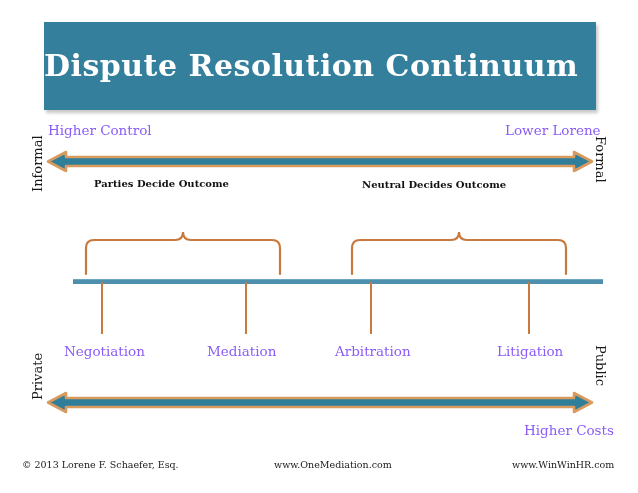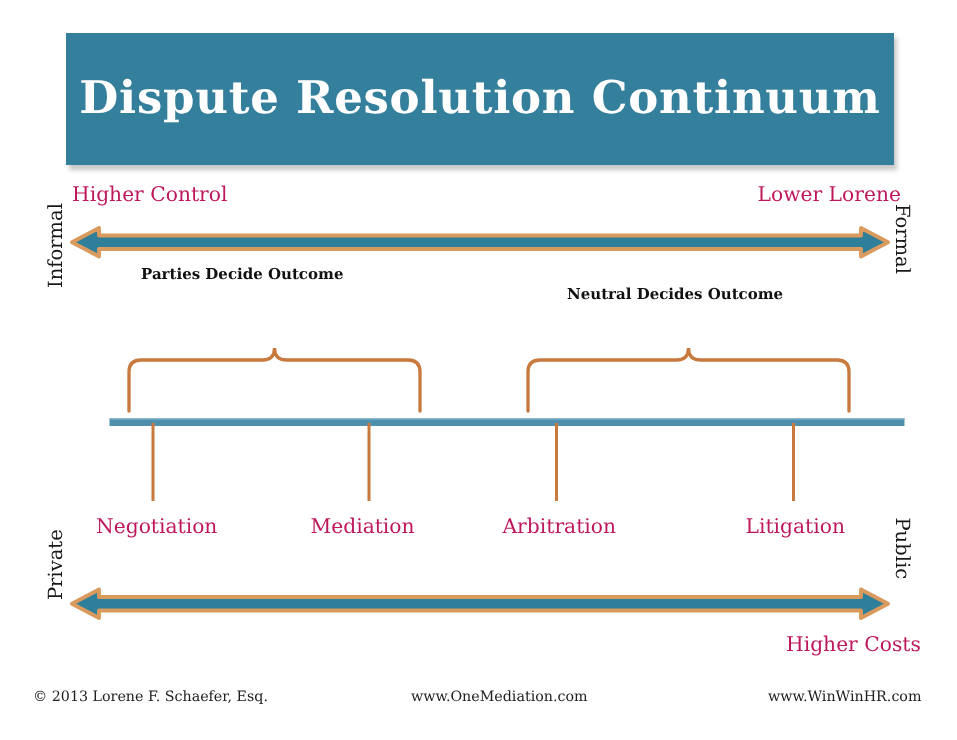--- a/index.html
+++ b/index.html
@@ -27,35 +27,34 @@
     height: 88px;
     background: #337f9c;
     box-shadow: 2px 3px 3px rgba(0,0,0,0.22);
   }
   #title-text {
     position: absolute;
     left: 0;
     right: 0;
     top: 50%;
     transform: translateY(-50%);
-    text-align: center;
     color: #ffffff;
     font-family: "DejaVu Serif", serif;
     font-weight: bold;
     font-size: 30px;
     letter-spacing: 0.5px;
     line-height: 1;
   }
 
   
   .plain-label {
     position: absolute;
     font-family: "DejaVu Serif", serif;
     font-size: 13.5px;
-    color: #be185d;
+    color: #8b5cf6;
     white-space: nowrap;
   }
   .bold-label {
     position: absolute;
     font-family: "DejaVu Serif", serif;
     font-weight: bold;
     font-size: 10px;
     color: #111111;
     white-space: nowrap;
   }
@@ -136,21 +135,21 @@
   <div class="plain-label" style="left:48px; top:122px;">Higher Control</div>
   <div class="plain-label" style="left:505px; top:122px;">Lower Lorene</div>
 
   <div class="dbl-arrow" style="left:46px; top:150px; width:548px;">
     <svg width="548" height="23" viewBox="0 0 548 23">
       <polygon points="2,11.5 20,2 20,7 528,7 528,2 546,11.5 528,21 528,16 20,16 20,21" fill="#2f7f9b" stroke="#d99a5e" stroke-width="2.6" stroke-linejoin="round"></polygon>
     </svg>
   </div>
 
   <div class="bold-label" style="left:94px; top:178px;">Parties Decide Outcome</div>
-  <div class="bold-label" style="left:378px; top:179px;margin-top:12px;">Neutral Decides Outcome</div>
+  <div class="bold-label" style="left:362px; top:179px;">Neutral Decides Outcome</div>
 
   <div class="brace" style="left:84px;">
     <svg width="198" height="48" viewBox="0 0 198 48">
       <path d="M2,46 L2,20 Q2,12 10,12 L91,12 Q99,12 99,4 Q99,12 107,12 L188,12 Q196,12 196,20 L196,46" fill="none" stroke="#c8793e" stroke-width="2.2" stroke-linecap="round"></path>
     </svg>
   </div>
 
   <div class="brace" style="left:350px;">
     <svg width="218" height="48" viewBox="0 0 218 48">
       <path d="M2,46 L2,20 Q2,12 10,12 L101,12 Q109,12 109,4 Q109,12 117,12 L208,12 Q216,12 216,20 L216,46" fill="none" stroke="#c8793e" stroke-width="2.2" stroke-linecap="round"></path>

